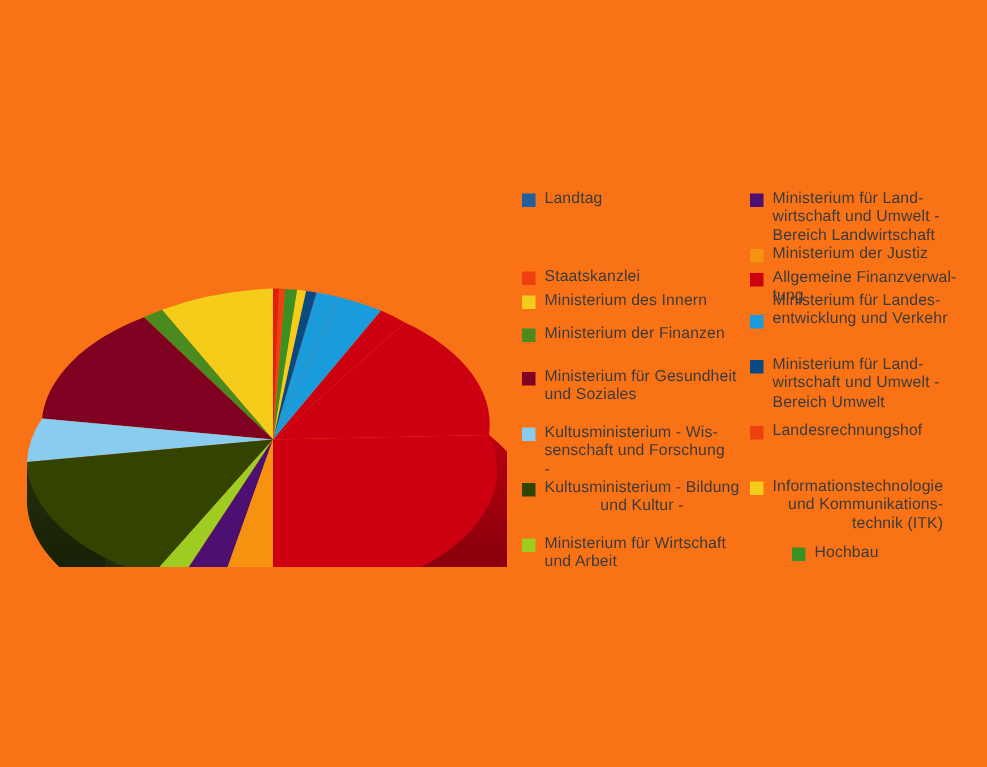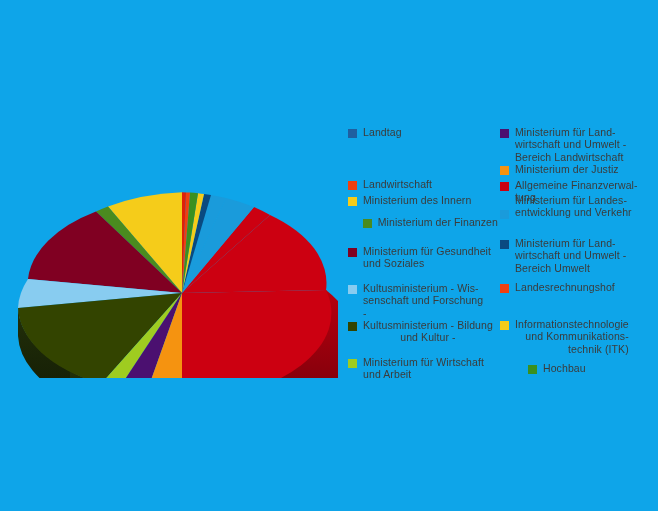--- a/index.html
+++ b/index.html
@@ -8,21 +8,21 @@
     padding: 0;
     background: #ffffff;
   }
   body {
     font-family: "Liberation Sans", sans-serif;
   }
   #page {
     position: relative;
     width: 658px;
     height: 511px;
-    background: #0ea5e9;
+    background: #f97316;
     overflow: hidden;
   }
 
   
   #chart-area {
     position: absolute;
     left: 0px;
     top: 0px;
     width: 340px;
     height: 511px;
@@ -175,27 +175,27 @@
   </div>
 
   <div id="legend">
     <div class="legend-col" id="legend-col-left">
         <div class="legend-item" style="top: 0px;">
           <span class="swatch" style="background: rgb(31, 95, 160);"></span>
           <span class="legend-label">Landtag</span>
         </div>
         <div class="legend-item" style="top: 52px;">
           <span class="swatch" style="background: rgb(240, 64, 16);"></span>
-          <span class="legend-label">Landwirtschaft</span>
+          <span class="legend-label">Staatskanzlei</span>
         </div>
         <div class="legend-item" style="top: 68px;">
           <span class="swatch" style="background: rgb(245, 204, 26);"></span>
           <span class="legend-label">Ministerium des Innern</span>
         </div>
-        <div class="legend-item" style="top: 90px; justify-content: flex-end;">
+        <div class="legend-item" style="top: 90px;">
           <span class="swatch" style="background: rgb(74, 139, 31);"></span>
           <span class="legend-label">Ministerium der Finanzen</span>
         </div>
         <div class="legend-item" style="top: 119px;">
           <span class="swatch" style="background: rgb(128, 0, 34);"></span>
           <span class="legend-label">Ministerium für Gesundheit
 und Soziales</span>
         </div>
         <div class="legend-item" style="top: 156px;">
           <span class="swatch" style="background: rgb(136, 204, 240);"></span>

